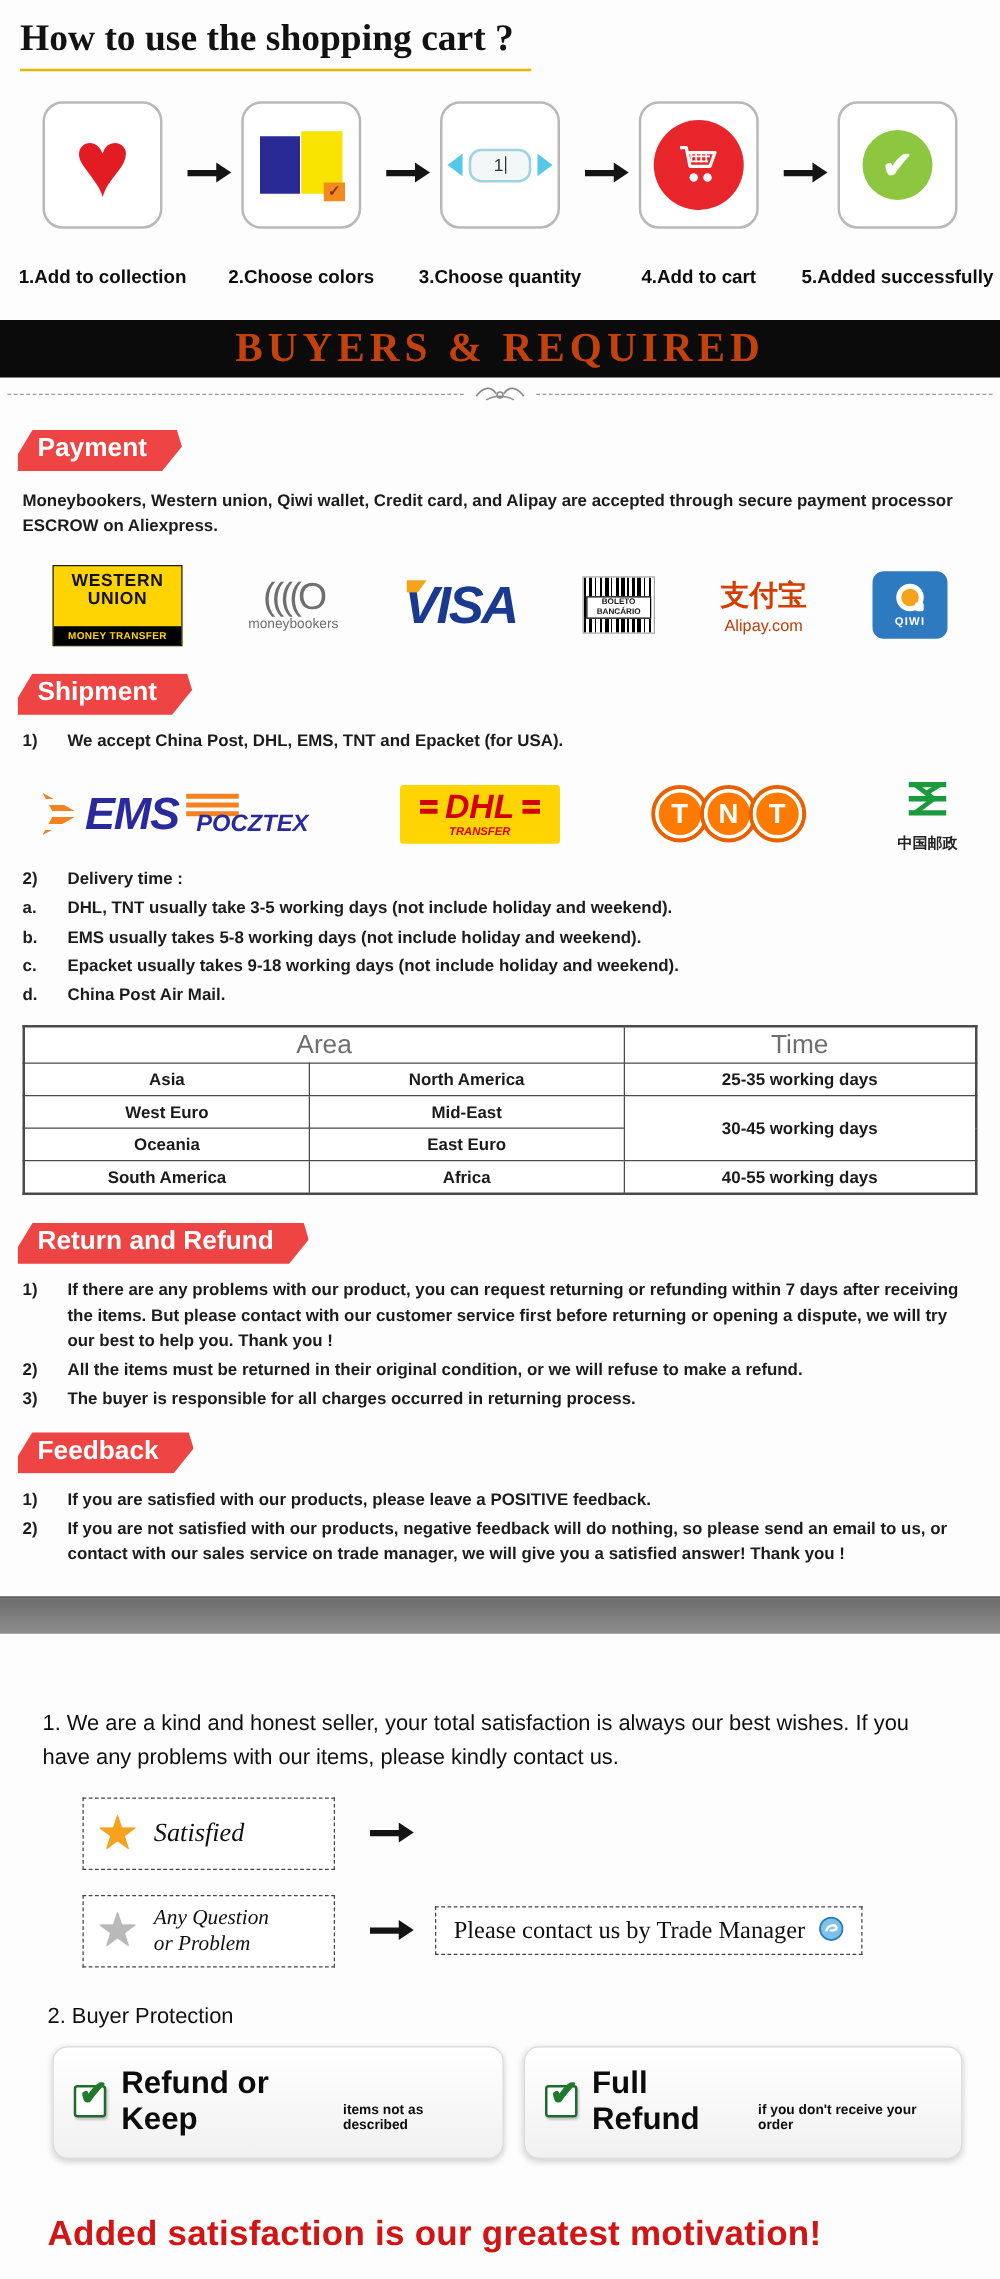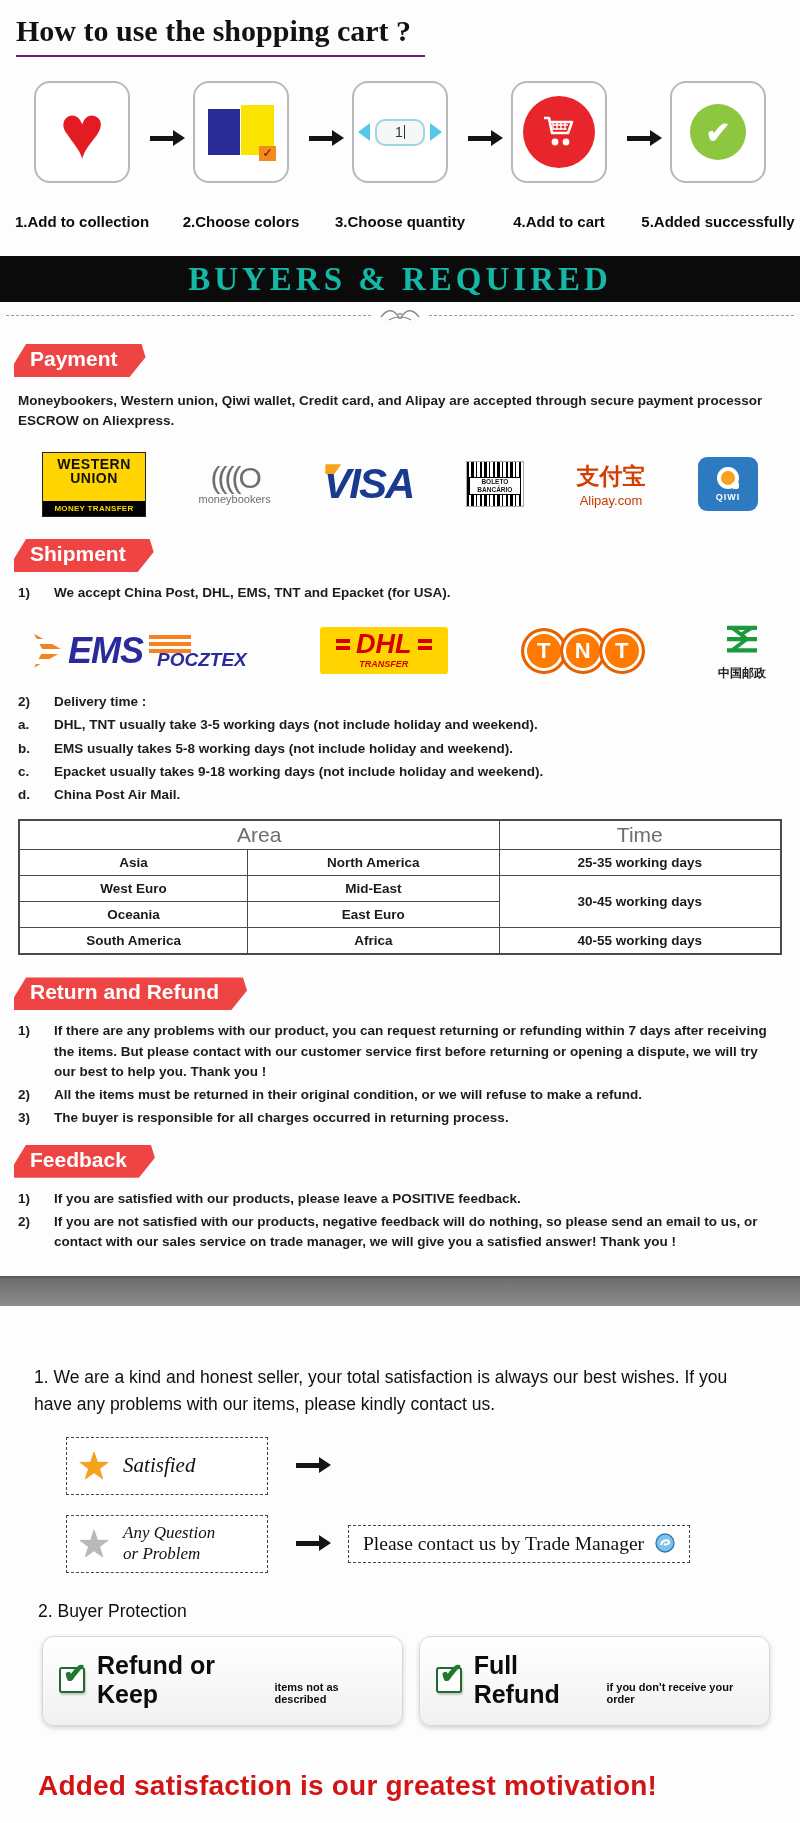--- a/index.html
+++ b/index.html
@@ -3,21 +3,21 @@
 <meta charset="utf-8">
 <style>
   * { box-sizing: border-box; margin: 0; padding: 0; }
   html,body { background:#fff; }
   body { width:800px; font-family:"Liberation Sans", sans-serif; color:#151515; }
   .page { width:800px; min-height:1823px; background:#fdfdfd; overflow:hidden; position:relative; }
 
   
   .howto { padding:14px 0 0 0; }
   .howto-title { display:inline-block; margin-left:16px; font-family:"Liberation Serif", serif;
-    font-size:30px; font-weight:600; color:#121212; border-bottom:2px solid #701a75; padding:0 14px 7px 0; }
+    font-size:30px; font-weight:600; color:#121212; border-bottom:2px solid #eab308; padding:0 14px 7px 0; }
   .steps { display:flex; align-items:center; margin:24px 26px 0 26px; }
   .step { width:112px; display:flex; flex-direction:column; align-items:center; flex:none; }
   .card { width:96px; height:102px; border:2px solid #b9b9b9; border-radius:16px; background:#fff;
     display:flex; align-items:center; justify-content:center; }
   .step-label { margin-top:30px; font-size:15px; font-weight:bold; white-space:nowrap; color:#0d0d0d; }
   .arrow-wrap { flex:1; display:flex; justify-content:center; align-items:center; margin-bottom:34px; }
   .css-arrow { position:relative; width:24px; height:5px; background:#141414; }
   .css-arrow::after { content:""; position:absolute; right:-11px; top:-6px;
     border-left:12px solid #141414; border-top:8px solid transparent; border-bottom:8px solid transparent; }
   .heart-glyph { font-size:76px; line-height:0.9; color:#e31b23; }
@@ -31,21 +31,21 @@
   .tri-right { width:0; height:0; border-top:9px solid transparent; border-bottom:9px solid transparent; border-left:12px solid #55c7e8; }
   .qty-box { width:50px; height:27px; border:2px solid #9ed4e2; border-radius:10px; background:#f3f7f7;
     display:flex; align-items:center; justify-content:center; font-size:14px; color:#333; }
   .qty-cursor { display:inline-block; width:1px; height:14px; background:#333; margin-left:1px; }
   .cart-circle { width:72px; height:72px; border-radius:50%; background:#e8252a; display:flex; align-items:center; justify-content:center; }
   .check-circle { width:56px; height:56px; border-radius:50%; background:#8dc63f; color:#fff;
     display:flex; align-items:center; justify-content:center; font-size:30px; font-weight:bold; }
 
   
   .black-banner { margin-top:26px; height:46px; background:#0b0b0b; display:flex; align-items:center; justify-content:center; }
-  .black-banner span { color:#14b8a6; font-family:"Liberation Serif", serif; font-weight:bold; font-size:33px; letter-spacing:4px;text-align:right; }
+  .black-banner span { color:#c2410c; font-family:"Liberation Serif", serif; font-weight:bold; font-size:33px; letter-spacing:4px;text-align:right; }
   .ornament-row { display:flex; align-items:center; height:22px; margin:2px 6px; }
   .orn-dash { flex:1; border-top:1px dashed #9a9a9a; }
   .orn-mid { margin:0 8px; color:#8a8a8a; }
 
   
   .tag { display:inline-block; background:#ef4444; color:#fff; font-size:21px; font-weight:600;
     padding:3px 28px 6px 16px; margin:16px 0 8px 14px;
     clip-path: polygon(0 60%, 12px 0, calc(100% - 4px) 0, 100% 40%, calc(100% - 16px) 100%, 0 100%); }
 
   .para { margin:6px 18px 0 18px; font-size:13.5px; font-weight:600; line-height:1.5; color:#1c1c1c; }

